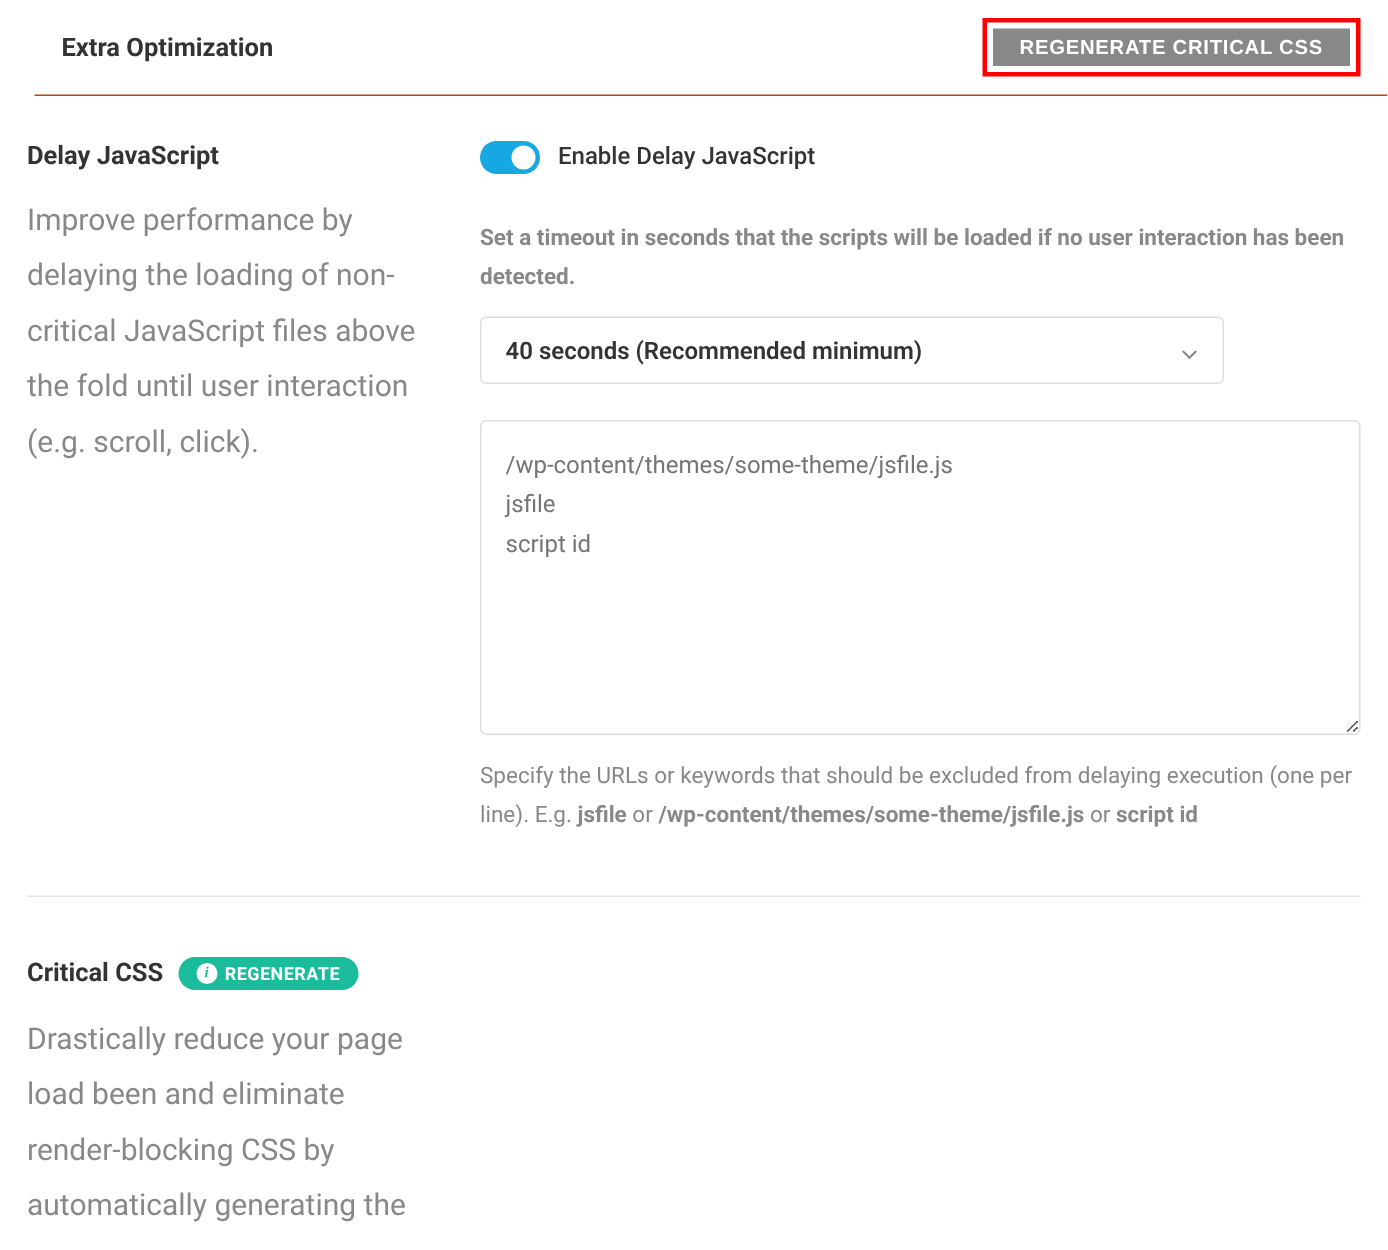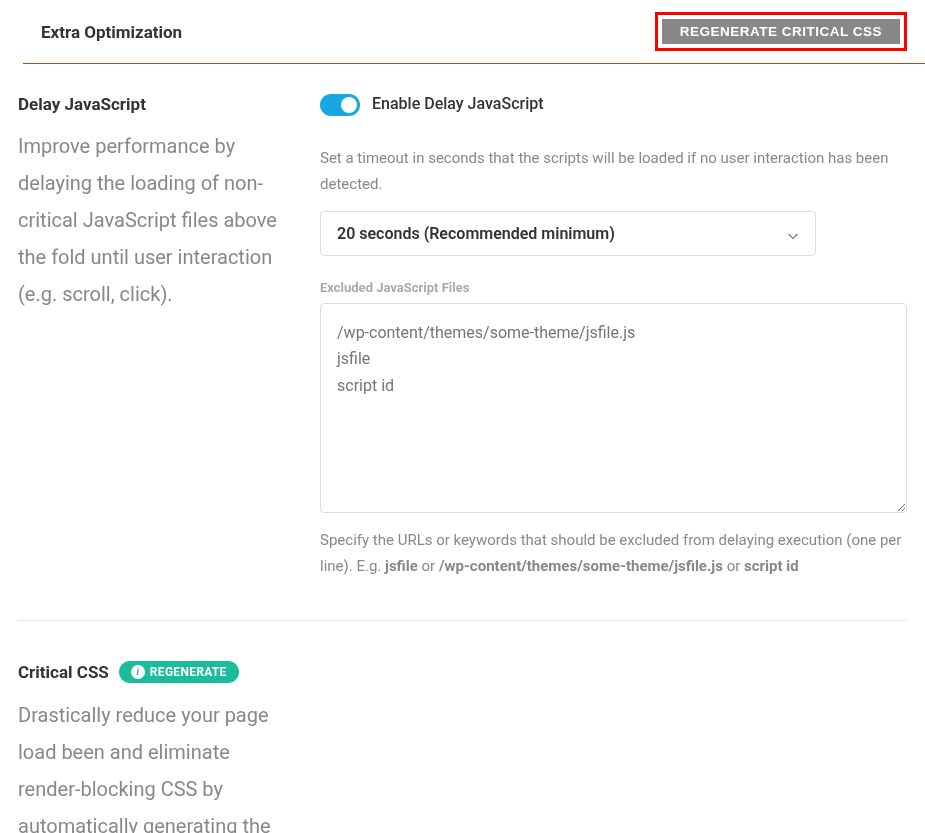--- a/index.html
+++ b/index.html
@@ -133,20 +133,21 @@
       font-size: 13px;
       font-weight: 700;
       color: #aaa;
       margin-bottom: 8px;
     }
     .field-desc {
       font-size: 15px;
       line-height: 1.7;
       color: #888;
       margin-bottom: 14px;
+      font-weight: bold;
     }
     .select-box {
       border: 1px solid #ddd;
       border-radius: 4px;
       padding: 12px 16px;
       display: flex;
       justify-content: space-between;
       align-items: center;
       cursor: pointer;
       width: 496px;
@@ -207,29 +208,28 @@
       <p>Improve performance by delaying the loading of non-critical JavaScript files above the fold until user interaction (e.g. scroll, click).</p>
     </div>
     <div class="right-col">
       <div class="toggle-row">
         <div class="toggle"></div>
         <span class="toggle-label">Enable Delay JavaScript</span>
       </div>
 
       <div class="field-desc">Set a timeout in seconds that the scripts will be loaded if no user interaction has been detected.</div>
       <div class="select-box">
-        <span>20 seconds (Recommended minimum)</span>
+        <span>40 seconds (Recommended minimum)</span>
         <span class="chevron">
           <svg viewBox="0 0 12 12">
               <path d="M1 3.5 L6 8.5 L11 3.5 L10 2.5 L6 6.5 L2 2.5 Z"></path>
             </svg>
         </span>
       </div>
 
-      <div class="field-label">Excluded JavaScript Files</div>
       <textarea class="textarea-box" placeholder="/wp-content/themes/some-theme/jsfile.js
 jsfile
 script id" style=""></textarea>
       <div class="hint">
         <span>Specify the URLs or keywords that should be excluded from delaying execution (one per line). E.g. </span><b>jsfile</b><span> or </span><b>/wp-content/themes/some-theme/jsfile.js</b><span> or </span><b>script id</b>
       </div>
     </div>
   </div>
 
   <div class="section last">

